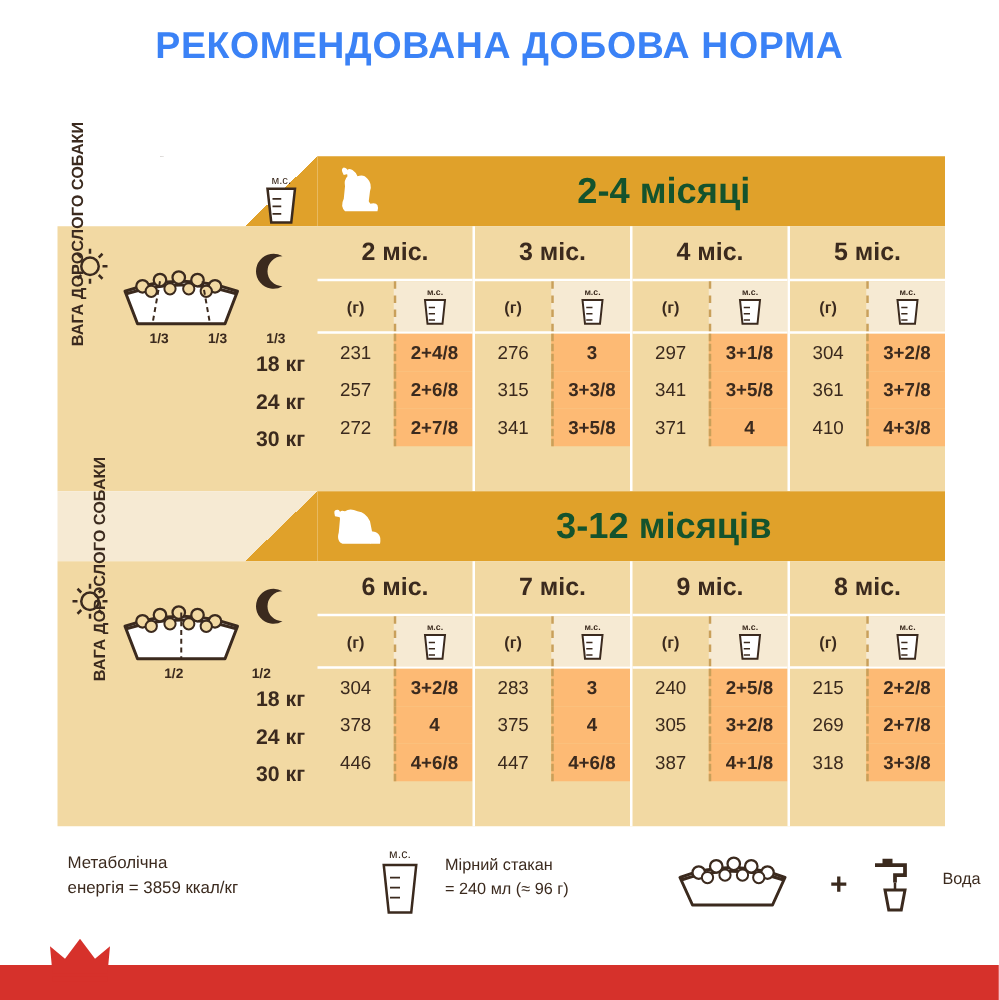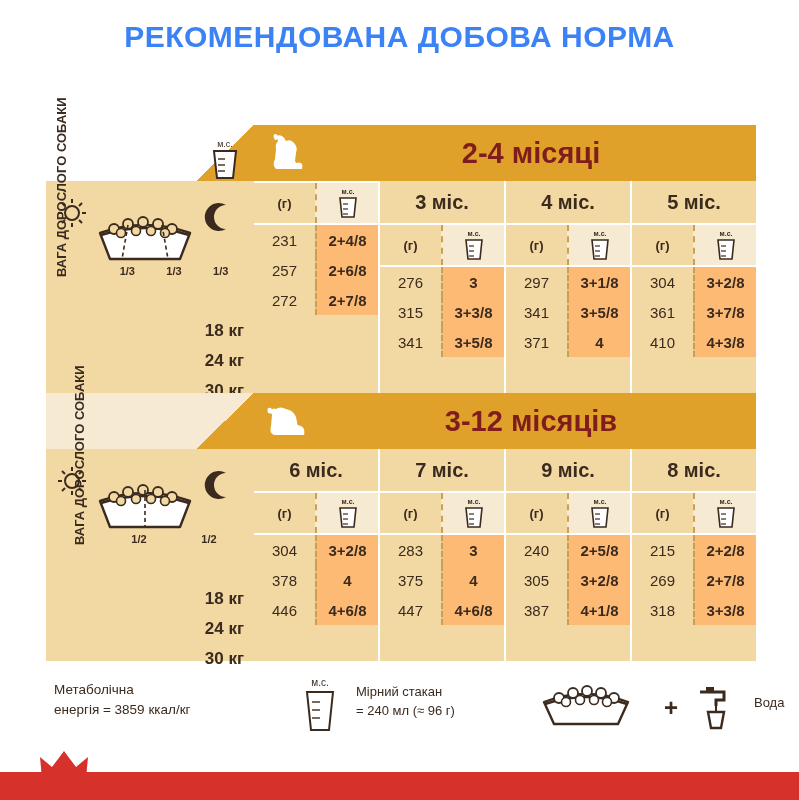--- a/index.html
+++ b/index.html
@@ -39,21 +39,21 @@
 
   
   .band{
     position:absolute;left:208px;width:502px;height:56px;
     background:#e0a12a;
     display:flex;align-items:center;
   }
   .band.two{top:0;}
   .band.six{top:268px;}
   .band .bandtext{
-    flex:1;text-align:center;color:#7f1d1d;font-size:29px;font-weight:bold;
+    flex:1;text-align:center;color:#14532d;font-size:29px;font-weight:bold;
     padding-right:10px;
   }
   .band .dogicon{width:62px;display:flex;justify-content:center;align-items:center;}
 
   
   .corner{
     position:absolute;left:150px;width:58px;height:56px;
     background:linear-gradient(to bottom right,#ffffff 0 50%,#e0a12a 50% 100%);
   }
   .corner.two{top:0;}
@@ -83,21 +83,21 @@
   .leftpanel{
     position:absolute;left:0;top:0;width:208px;height:212px;
   }
   .vlabel{
     position:absolute;left:8px;top:96px;width:110px;height:20px;
     transform:rotate(-90deg);transform-origin:left top;
     font-size:13px;font-weight:bold;color:#3b2a1e;white-space:nowrap;
   }
   .vlabel.l2{left:26px;}
   .weights{
-    position:absolute;right:10px;top:96px;width:92px;text-align:right;margin-top:39px;
+    position:absolute;right:10px;top:96px;width:92px;text-align:right;
   }
   .weights div{font-size:17px;font-weight:bold;line-height:30px;color:#3b2a1e;}
 
   
   .cols{
     position:absolute;left:208px;top:0;width:502px;height:212px;
     display:flex;
   }
   .col{
     flex:1;position:relative;
@@ -231,20 +231,21 @@
         <div class="weights">
           <div>18 кг</div>
           <div>24 кг</div>
           <div>30 кг</div>
         </div>
       </div>
 
       <div class="cols">
 
         <div class="col">
+          <div class="colhead">2 міс.</div>
           <div class="subhead">
             <div class="sub">(г)</div>
             <div class="sub cup">
               <svg width="28" height="34" viewBox="0 0 28 34">
                   <text x="14" y="8" font-size="7" text-anchor="middle" fill="#3b2a1e" font-family="Liberation Sans, sans-serif">м.с.</text>
                   <path d="M6 12 L22 12 L20 31 L8 31 Z" fill="#ffffff" stroke="#3b2a1e" stroke-width="1.6"></path>
                   <line x1="9" y1="18" x2="14" y2="18" stroke="#3b2a1e" stroke-width="1.2"></line>
                   <line x1="9" y1="23" x2="14" y2="23" stroke="#3b2a1e" stroke-width="1.2"></line>
                   <line x1="9" y1="28" x2="14" y2="28" stroke="#3b2a1e" stroke-width="1.2"></line>
                 </svg>

